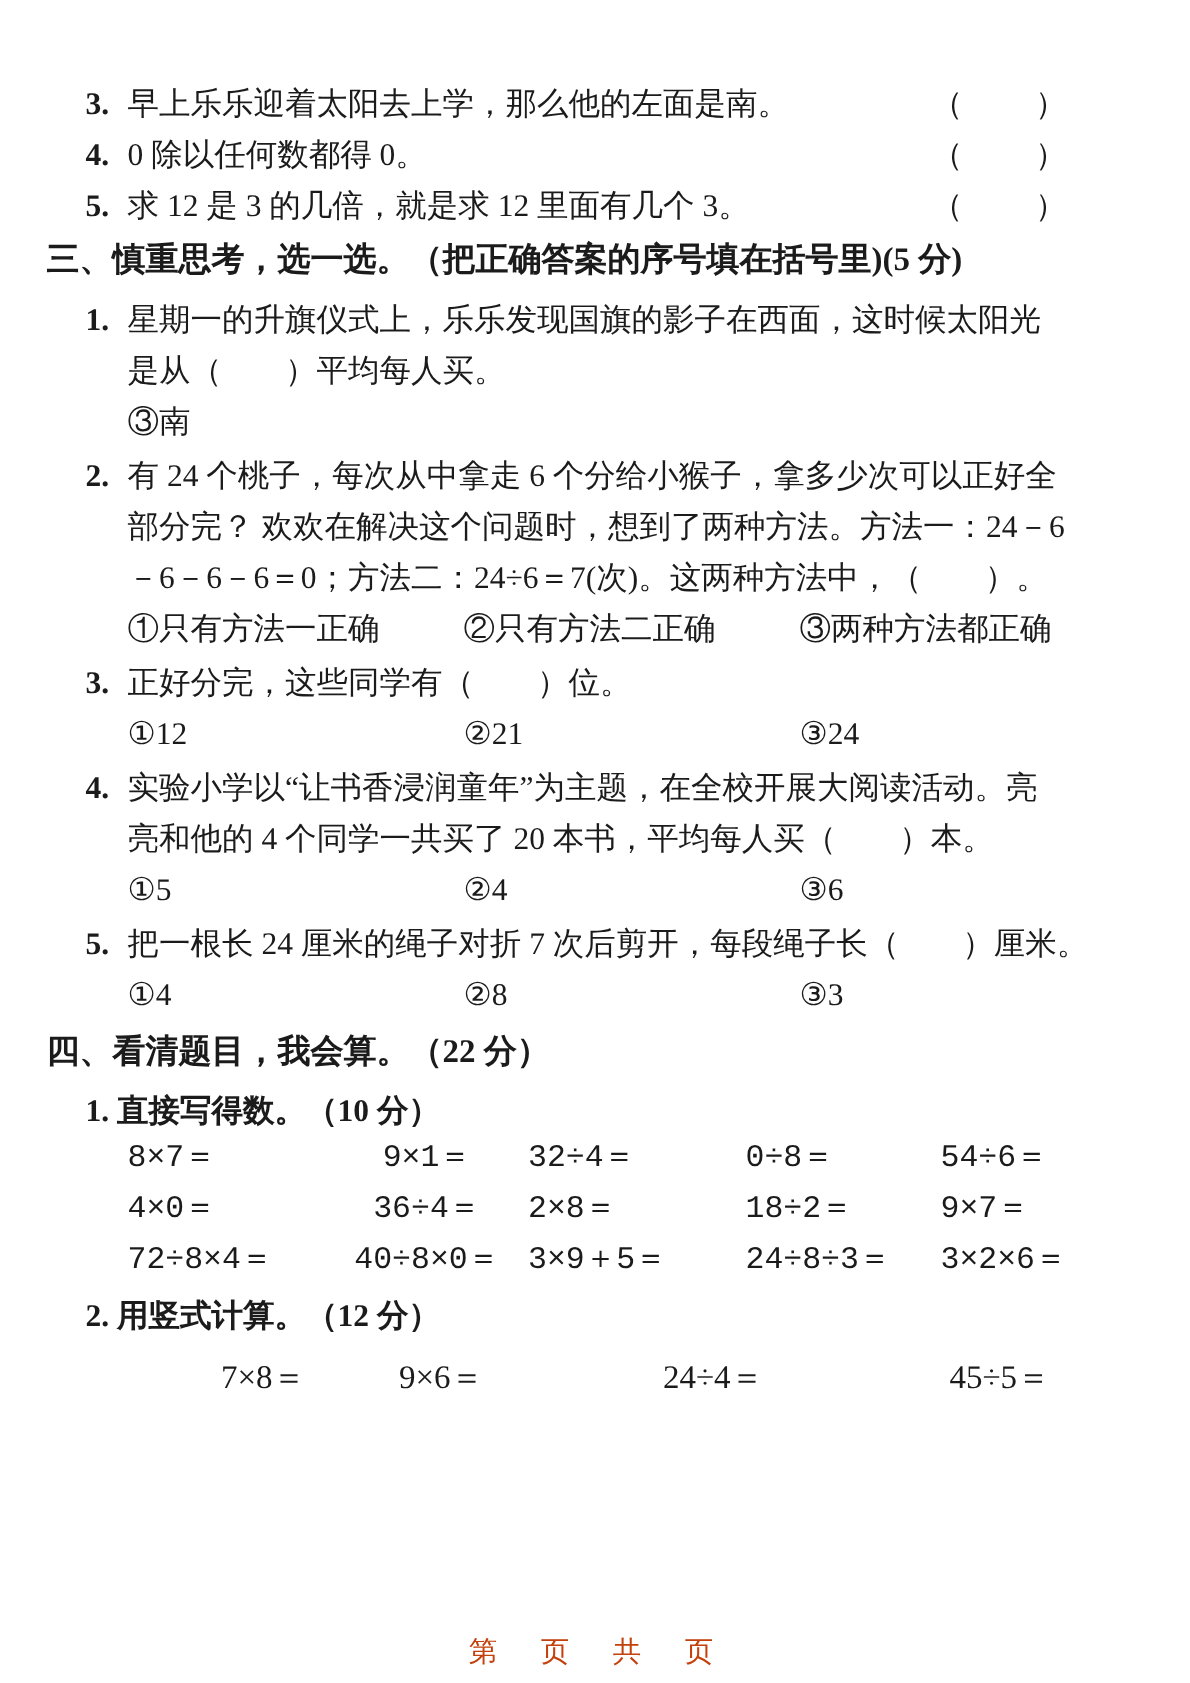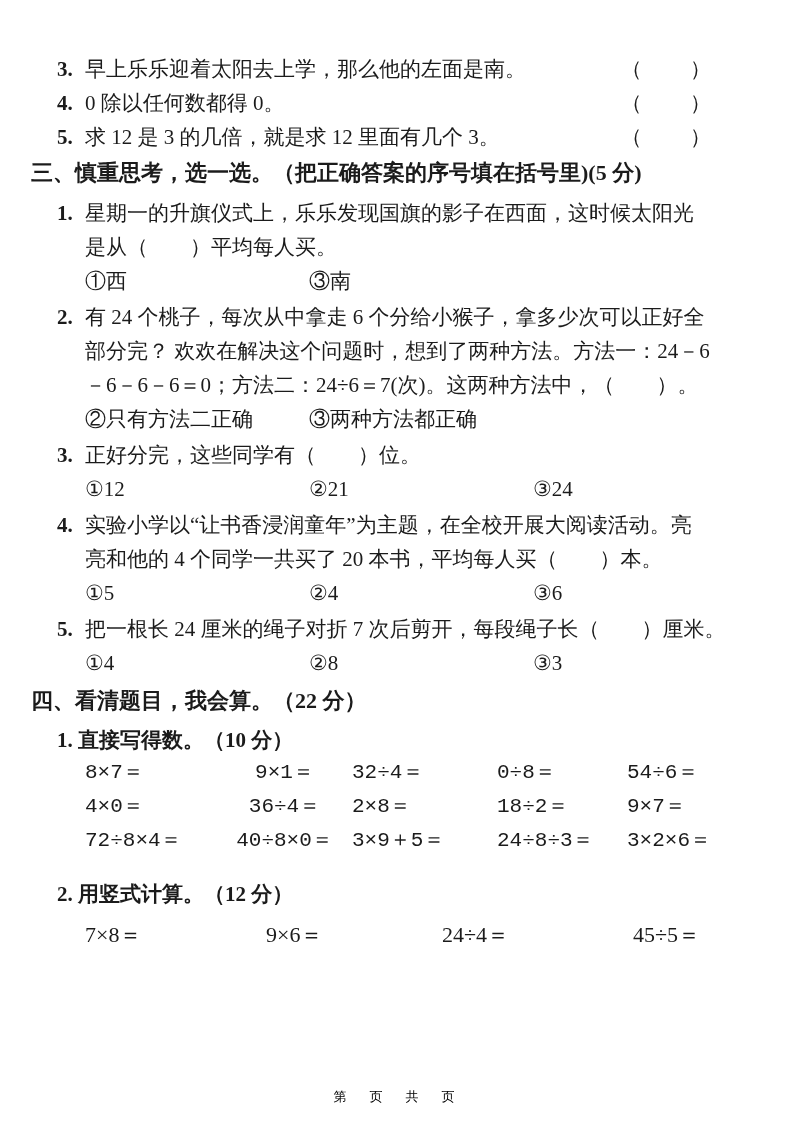--- a/index.html
+++ b/index.html
@@ -91,34 +91,34 @@
   .calc-row .cell:nth-child(4) { width: 130px; }
   .calc-row .cell:nth-child(5) { width: auto; }
   .vcalc-row {
     display: flex;
     line-height: 34px;
     padding-left: 49px;
     margin-top: 8px;
     font-size: 22px;
   }
   .vcalc-row .cell { flex: none; }
-  .vcalc-row .cell:nth-child(1) { width: 181px; }
+  .vcalc-row .cell:nth-child(1) { width: 181px; text-align: center; }
   .vcalc-row .cell:nth-child(2) { width: 176px; }
   .vcalc-row .cell:nth-child(3) { width: 191px; }
   .vcalc-row .cell:nth-child(4) { width: auto; }
   
   .footer {
     position: absolute;
     left: 0;
     right: 0;
     top: 1088px;
     text-align: center;
-    font-size: 13px;
+    font-size: 19px;
     letter-spacing: 5px;
-    color: #000000;
+    color: #c2410c;
     font-family: "Liberation Sans", "DejaVu Sans", sans-serif;
   }
 </style>
 </head>
 <body>
 
 <div class="content">
 
   <div class="judge-item">
     <span class="num">3.</span>
@@ -136,31 +136,31 @@
     <span class="bracket">（　　）</span>
   </div>
 
   <div class="sec-title">三、慎重思考，选一选。（把正确答案的序号填在括号里)(5 分)</div>
 
   <div class="q">
     <span class="qnum">1.</span>
     <div class="qline">星期一的升旗仪式上，乐乐发现国旗的影子在西面，这时候太阳光</div>
     <div class="qline">是从（　　）平均每人买。</div>
     <div class="opts">
-      <span class="opt">①西</span>
       <span class="opt">③南</span>
     </div>
   </div>
 
   <div class="q">
     <span class="qnum">2.</span>
     <div class="qline">有 24 个桃子，每次从中拿走 6 个分给小猴子，拿多少次可以正好全</div>
     <div class="qline">部分完？ 欢欢在解决这个问题时，想到了两种方法。方法一：24－6</div>
     <div class="qline">－6－6－6＝0；方法二：24÷6＝7(次)。这两种方法中，（　　）。</div>
     <div class="opts">
+      <span class="opt">①只有方法一正确</span>
       <span class="opt">②只有方法二正确</span>
       <span class="opt">③两种方法都正确</span>
     </div>
   </div>
 
   <div class="q">
     <span class="qnum">3.</span>
     <div class="qline">正好分完，这些同学有（　　）位。</div>
     <div class="opts">
       <span class="opt">①12</span>
@@ -209,21 +209,21 @@
     <span class="cell">9×7＝</span>
   </div>
   <div class="calc-row">
     <span class="cell">72÷8×4＝</span>
     <span class="cell">40÷8×0＝</span>
     <span class="cell">3×9＋5＝</span>
     <span class="cell">24÷8÷3＝</span>
     <span class="cell">3×2×6＝</span>
   </div>
 
-  <div class="sub-title" style="margin-top:20px;">2. 用竖式计算。（12 分）</div>
+  <div class="sub-title" style="margin-top:3px;">2. 用竖式计算。（12 分）</div>
 
   <div class="vcalc-row">
     <span class="cell">7×8＝</span>
     <span class="cell">9×6＝</span>
     <span class="cell">24÷4＝</span>
     <span class="cell">45÷5＝</span>
   </div>
 
 </div>
 

